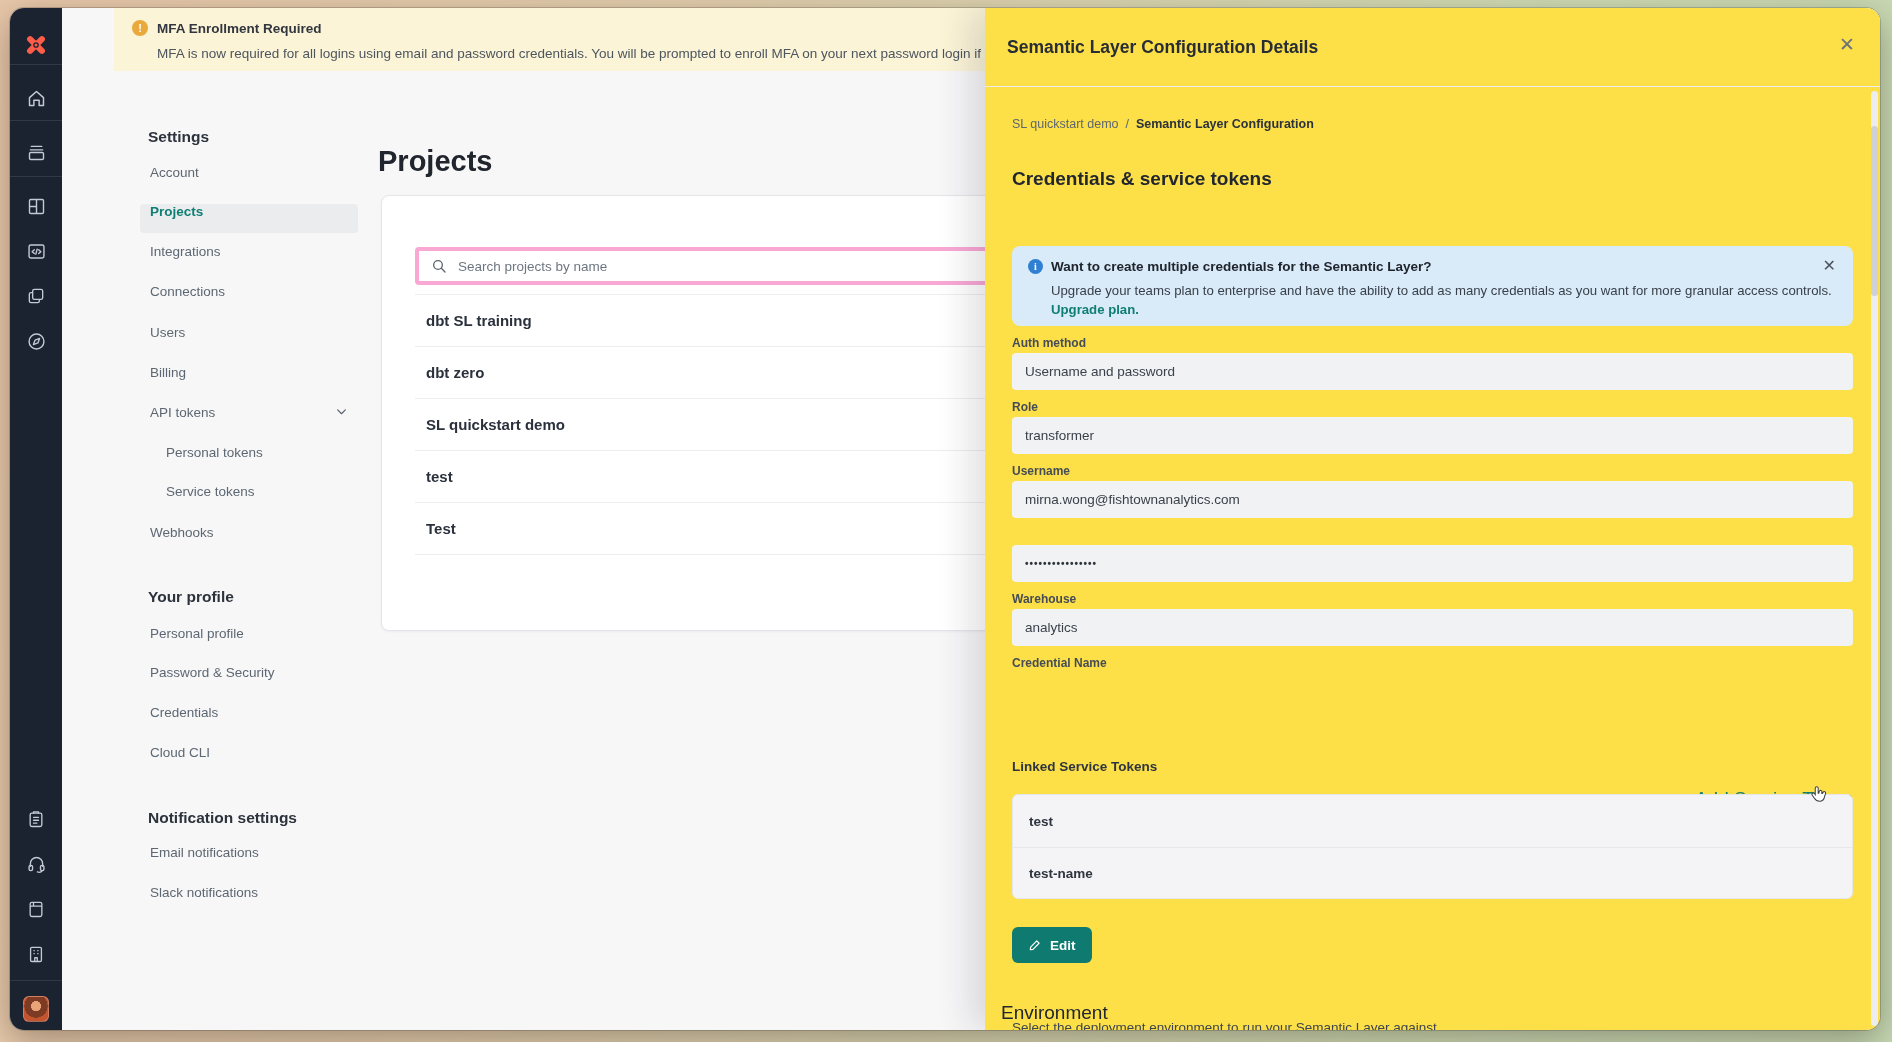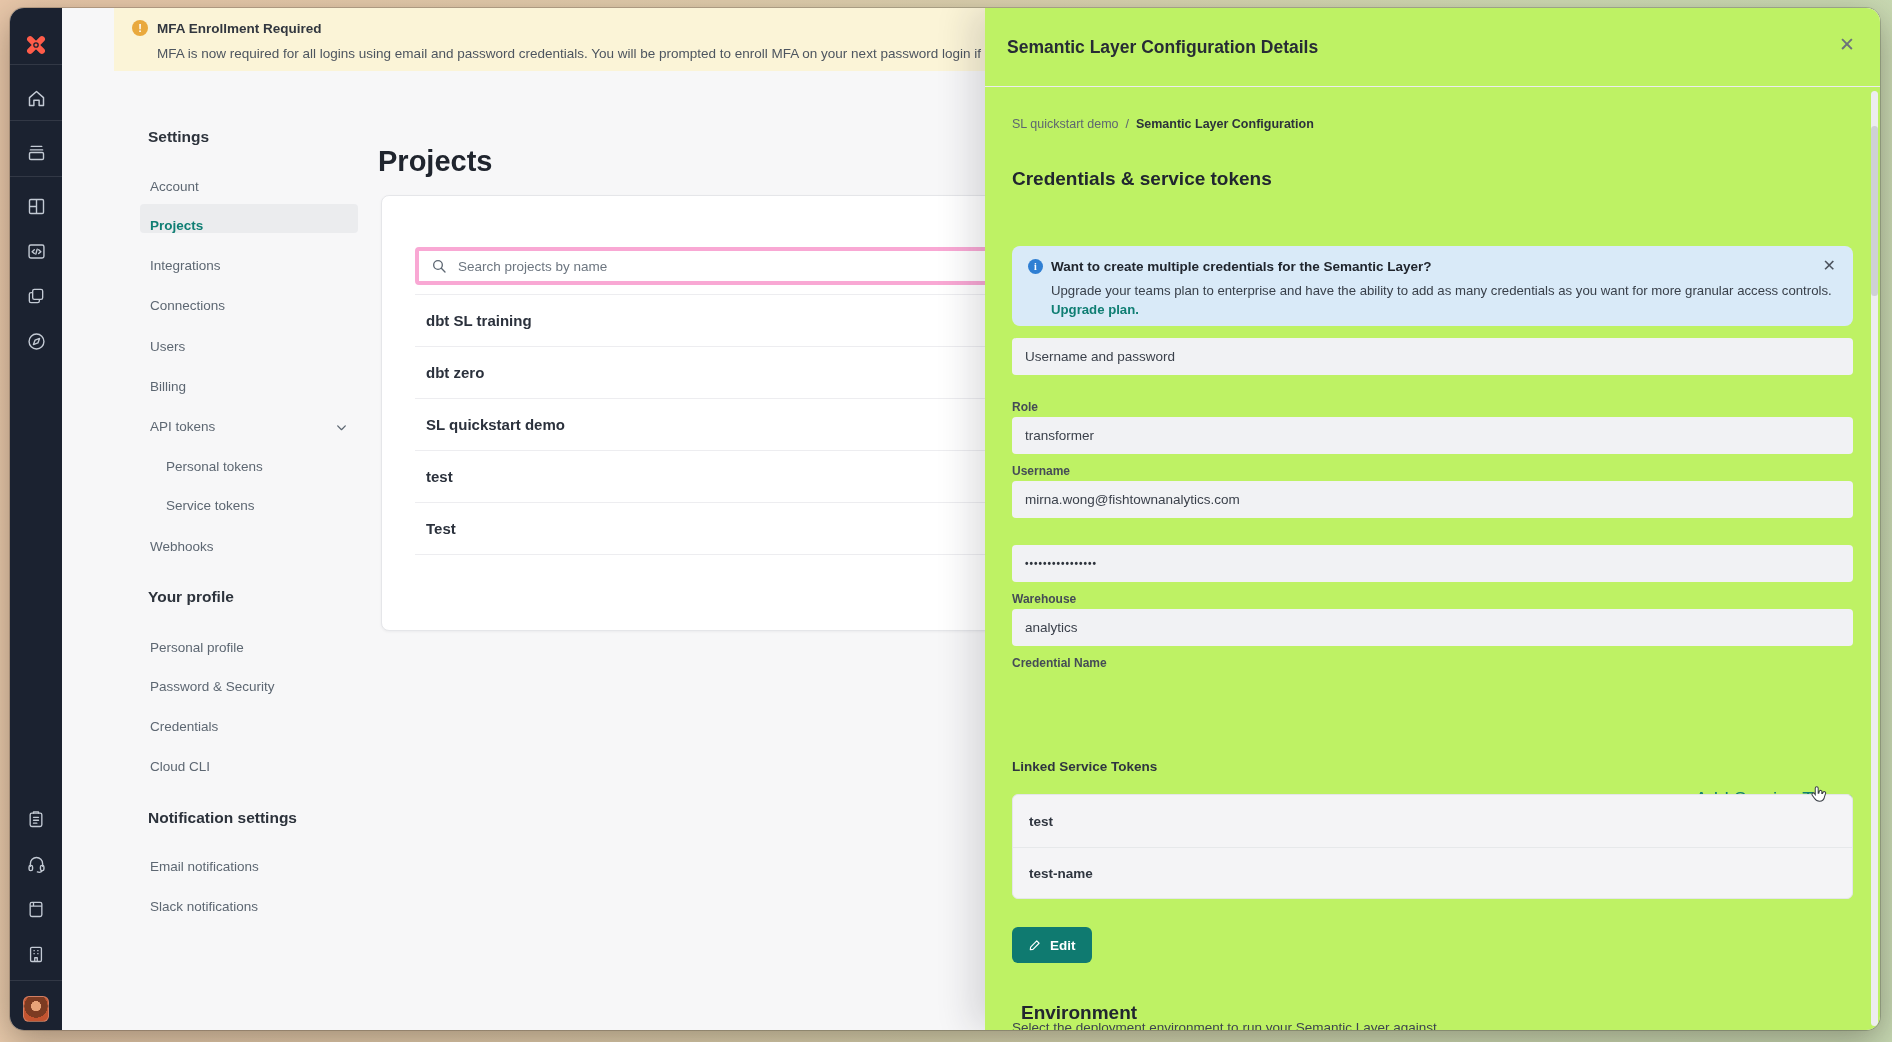--- a/index.html
+++ b/index.html
@@ -23,41 +23,41 @@
   
   .mfa-banner { position:absolute; left:52px; top:0; right:0; height:63px; background:#fbf4d7; overflow:hidden; }
   .mfa-title-row { position:absolute; left:18px; top:12px; display:flex; align-items:center; gap:9px; }
   .warn-icon { width:16px; height:16px; border-radius:50%; background:#e9a93d; color:#fff;
     font-size:11px; font-weight:bold; display:flex; align-items:center; justify-content:center; flex:0 0 16px; }
   .mfa-title { font-size:13.5px; font-weight:bold; color:#32373f; }
   .mfa-body { position:absolute; left:43px; top:38px; width:1300px; font-size:13.5px; color:#4d555f; white-space:nowrap; }
 
   
   .nav-title { position:absolute; left:86px; width:210px; font-size:15.5px; font-weight:bold; color:#2d333c; }
-  .nav-item { position:absolute; left:78px; width:218px; height:29px; display:flex; align-items:flex-end;
+  .nav-item { position:absolute; left:78px; width:218px; height:29px; display:flex; align-items:flex-start;
     padding:0 10px; border-radius:4px; font-size:13.5px; color:#5d6772; cursor:pointer; }
   .nav-item.active { background:#ebecee; color:#0f7e73; font-weight:bold; }
   .nav-item.sub { padding-left:26px; }
   .nav-item .chev { margin-left:auto; }
 
   
   .projects-title { position:absolute; left:316px; top:118px; font-size:29px; font-weight:bold; color:#20252e; }
   .projects-card { position:absolute; left:319px; top:187px; width:682px; height:436px; background:#fff;
     border:1px solid #e5e6e9; border-radius:8px; box-shadow:0 1px 3px rgba(20,24,31,.05); }
   .search-box { position:absolute; left:33px; top:51px; width:640px; height:38px; background:#fff;
     border:4px solid #f9a8d4; border-radius:4px; display:flex; align-items:center; padding:0 12px; gap:9px; }
   .search-box input { border:none; outline:none; flex:1; font-size:13.5px; color:#30353e;
     font-family:"Liberation Sans", sans-serif; background:transparent; }
   .search-box input::placeholder { color:#6d7680; }
   .proj-rows { position:absolute; left:33px; top:98px; width:640px; border-top:1px solid #ededf0; }
   .proj-row { height:52px; display:flex; align-items:center; padding:0 11px; border-bottom:1px solid #ededf0;
     font-size:15px; font-weight:bold; color:#2b313c; cursor:pointer; }
 
   
-  .panel { position:absolute; left:975px; top:0; width:895px; height:100%; background:#bef264;
+  .panel { position:absolute; left:975px; top:0; width:895px; height:100%; background:#fde047;
     box-shadow:-14px 0 34px rgba(25,30,40,.14); }
   .panel-header { position:absolute; left:0; top:0; width:100%; height:79px; border-bottom:1px solid #ececef; }
   .panel-title { position:absolute; left:22px; top:29px; font-size:17.5px; font-weight:bold; color:#272c35; }
   .panel-close { position:absolute; right:25px; top:27px; font-size:19px; color:#6b727c; cursor:pointer; line-height:1; }
   .crumbs { position:absolute; left:27px; top:109px; font-size:12.5px; color:#5d6670; }
   .crumbs .cur { color:#2c323b; font-weight:bold; }
   .sec-title { position:absolute; left:27px; font-size:19px; font-weight:bold; color:#21262f; }
   .desc { position:absolute; left:27px; top:177px; width:841px; font-size:13.5px; line-height:1.55; color:#3d444e; }
 
   .info-box { position:absolute; left:27px; top:238px; width:841px; height:80px; background:#d9eaf8; border-radius:8px; }
@@ -78,21 +78,21 @@
   .lst-add { position:absolute; right:27px; top:750px; font-size:19px; font-weight:normal; color:#0f7e73; cursor:pointer;margin-top:30px; }
   .token-box { position:absolute; left:27px; top:786px; width:841px; height:105px; background:#f4f4f6;
     border:1px solid #e4e6e9; border-radius:6px; overflow:hidden; }
   .token-row { height:52px; display:flex; align-items:center; padding:0 16px; font-size:13.5px;
     font-weight:bold; color:#2f353f; }
   .token-row + .token-row { border-top:1px solid #e6e8ea; }
 
   .edit-btn { position:absolute; left:27px; top:919px; height:36px; padding:0 16px; background:#0f7a70;
     border:none; border-radius:6px; color:#fff; font-size:13.5px; font-weight:bold;
     font-family:"Liberation Sans", sans-serif; display:flex; align-items:center; gap:8px; cursor:pointer; }
-  .env-title { position:absolute; left:36px; top:978px; font-size:19px; font-weight:bold; color:#21262f; }
+  .env-title { position:absolute; left:16px; top:978px; font-size:19px; font-weight:normal; color:#21262f; }
   .env-desc { position:absolute; left:27px; top:1012px; font-size:13.5px; color:#3d444e; }
 
   .panel-scroll { position:absolute; right:2px; top:83px; bottom:4px; width:7px; background:#ededef; border-radius:4px; }
   .panel-scroll .thumb { position:absolute; left:0; top:35px; width:7px; height:170px; background:#cfd1d6; border-radius:4px; }
 
   .cursor-hand { position:absolute; left:822px; top:775px; width:22px; height:24px; pointer-events:none; }
 </style>
 </head>
 <body>
 
@@ -306,21 +306,21 @@
       <div class="ib-title-row">
         <span class="info-icon">i</span>
         <span class="ib-title">Want to create multiple credentials for the Semantic Layer?</span>
       </div>
       <div class="ib-body">Upgrade your teams plan to enterprise and have the ability to add as many credentials as you want for more granular access controls.</div>
       <a class="ib-link">Upgrade plan.</a>
       <div class="ib-close">✕</div>
     </div>
 
     <div class="fld-label" style="top:328px;">Auth method</div>
-    <div class="fld-input" style="top:330px;">Username and password</div>
+    <div class="fld-input" style="top:345px;">Username and password</div>
 
     <div class="fld-label" style="top:392px;">Role</div>
     <div class="fld-input" style="top:409px;">transformer</div>
 
     <div class="fld-label" style="top:456px;">Username</div>
     <div class="fld-input" style="top:473px;">mirna.wong@fishtownanalytics.com</div>
 
     <div class="fld-label" style="top:524px;margin-top:25px;">Password</div>
     <div class="fld-input pw" style="top:537px;">••••••••••••••••</div>
 

